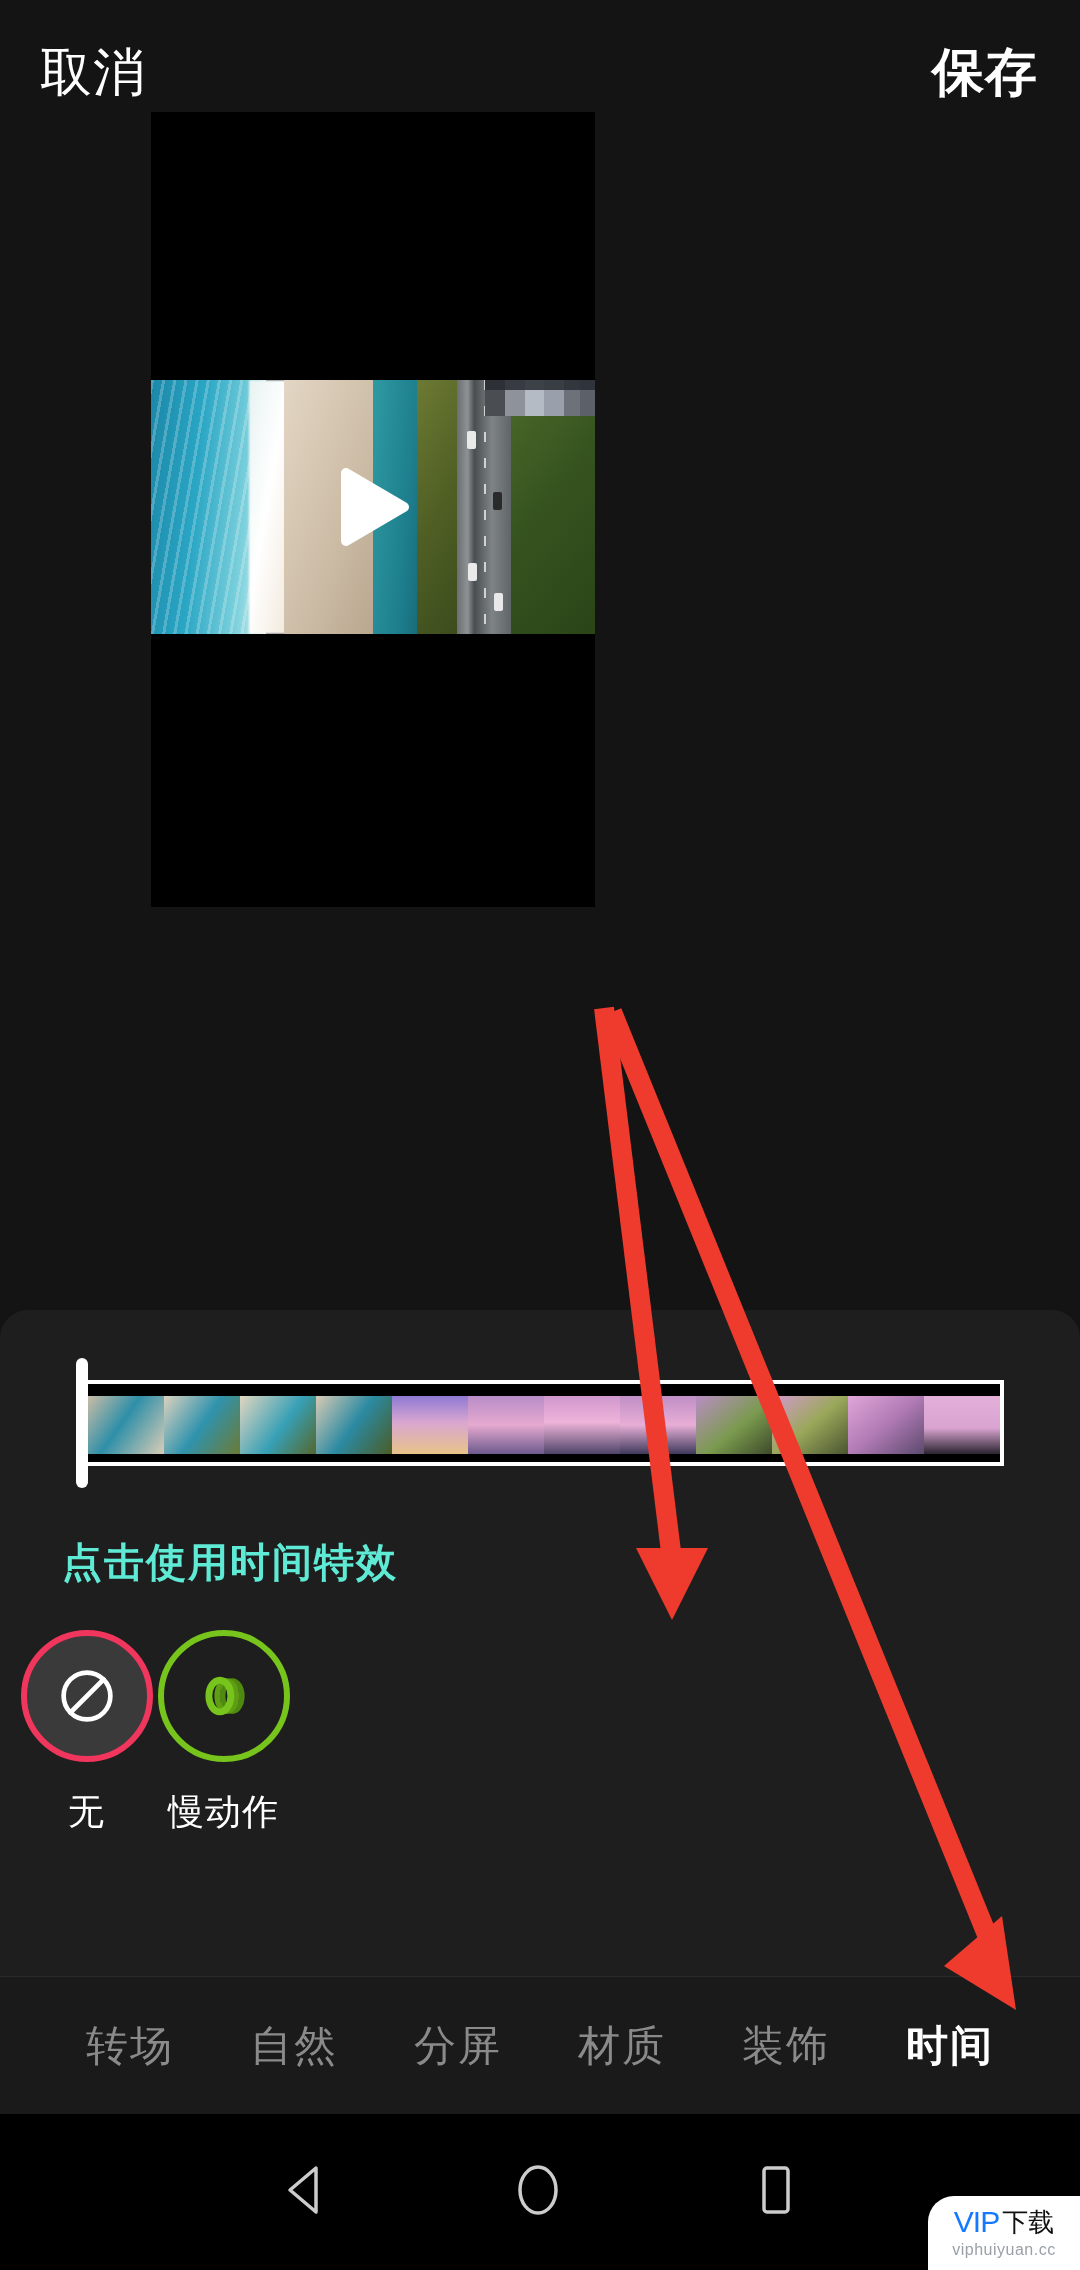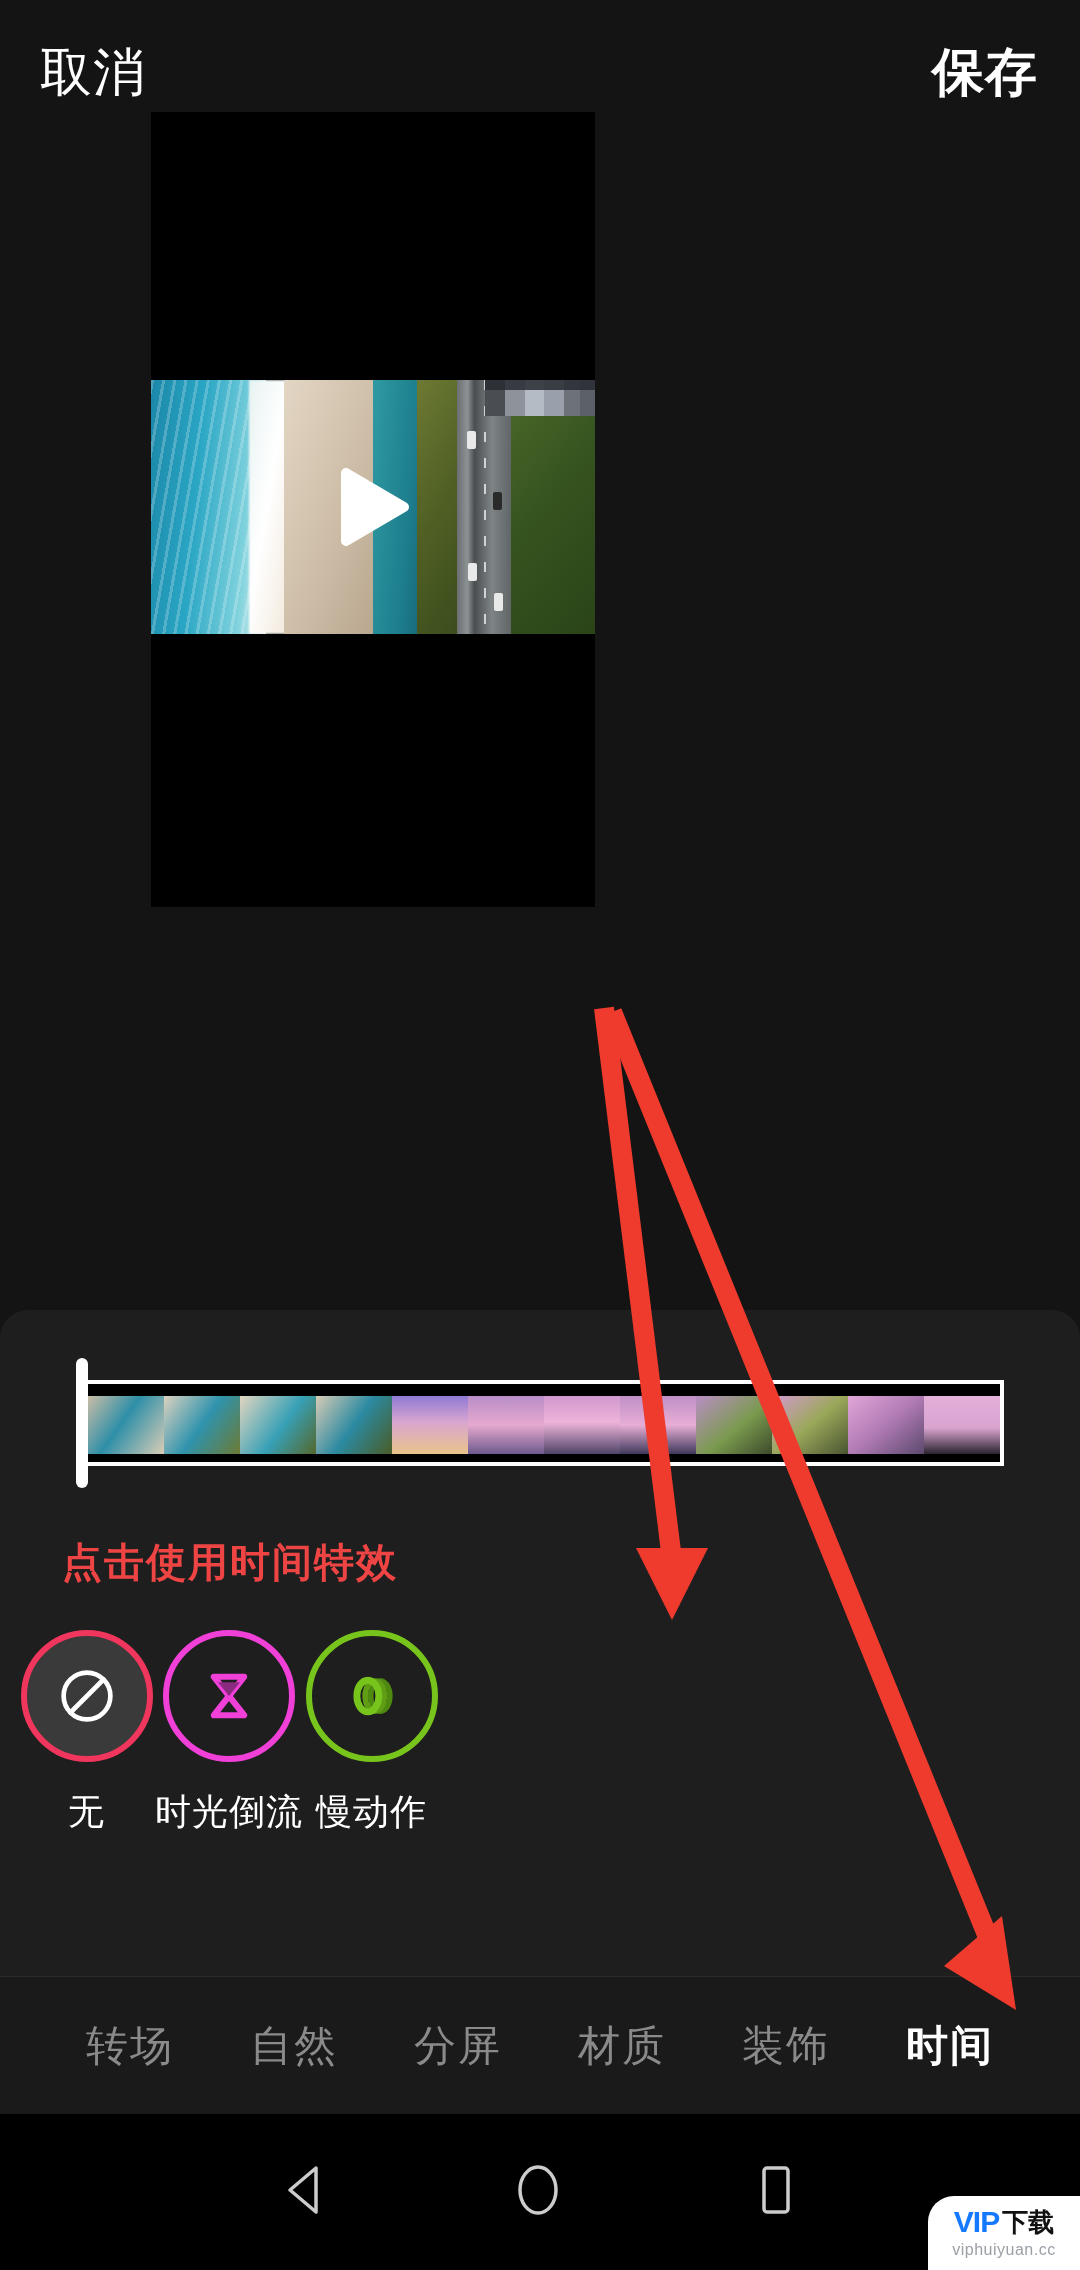--- a/index.html
+++ b/index.html
@@ -147,21 +147,21 @@
     width: 12px; height: 130px;
     background: #ffffff;
     border-radius: 7px;
     cursor: ew-resize;
     z-index: 5;
   }
 
   
   #hint {
     position: absolute; left: 62px; top: 225px;
-    font-size: 40px; color: #ef4444; font-weight: bold; letter-spacing: 2px;
+    font-size: 40px; color: #5eead4; font-weight: bold; letter-spacing: 2px;
   }
 
   
   #effects {
     position: absolute; left: 0; top: 320px;
     width: 1080px; height: 270px;
     display: flex;
   }
   .effect {
     flex: 0 0 137px;
@@ -218,21 +218,21 @@
   #watermark {
     position: absolute; right: 0; bottom: 0;
     width: 152px; height: 74px;
     background: #ffffff;
     border-top-left-radius: 26px;
     display: flex; flex-direction: column;
     align-items: center; justify-content: center;
     overflow: hidden;
   }
   #wm-main {
-    font-size: 30px; font-weight: bold; line-height: 1;
+    font-size: 30px; font-weight: normal; line-height: 1;
     display: flex; align-items: center;
   }
   #wm-vip { color: #1479ff; letter-spacing: -1px; }
   #wm-dl { color: #111; margin-left: 3px; font-size: 26px; }
   #wm-sub {
     font-size: 16px; color: #9aa0a6; margin-top: 4px; letter-spacing: .5px;
   }
 
   
   #annotations {
@@ -310,29 +310,20 @@
       <div class="effect">
         <div class="effect-ring selected" style="border-color:#f0365c;">
           <svg class="eicon" viewBox="0 0 48 48">
             <circle cx="24" cy="24" r="17" fill="none" stroke="#ffffff" stroke-width="3.4"></circle>
             <line x1="12" y1="36" x2="36" y2="12" stroke="#ffffff" stroke-width="3.4" stroke-linecap="round"></line>
           </svg>
         </div>
         <div class="effect-label">无</div>
       </div>
 
-      <div class="effect">
-        <div class="effect-ring" style="border-color:#f040d8;">
-          <svg class="eicon" viewBox="0 0 48 48">
-            <path d="M13 10 H35 L24 24 L35 38 H13 L24 24 Z" fill="none" stroke="#f040d8" stroke-width="4.5" stroke-linejoin="round"></path>
-            <path d="M16 14 H32 L24 24 Z" fill="#8a2a80"></path>
-          </svg>
-        </div>
-        <div class="effect-label">时光倒流</div>
-      </div>
 
 
       <div class="effect">
         <div class="effect-ring" style="border-color:#77c41c;">
           <svg class="eicon" viewBox="0 0 48 48">
             <ellipse cx="30" cy="24" rx="7" ry="11" fill="none" stroke="#4e8a10" stroke-width="4"></ellipse>
             <ellipse cx="26" cy="24" rx="7" ry="11" fill="none" stroke="#5f9e14" stroke-width="4"></ellipse>
             <ellipse cx="21" cy="24" rx="8" ry="11.5" fill="none" stroke="#77c41c" stroke-width="5"></ellipse>
           </svg>
         </div>

